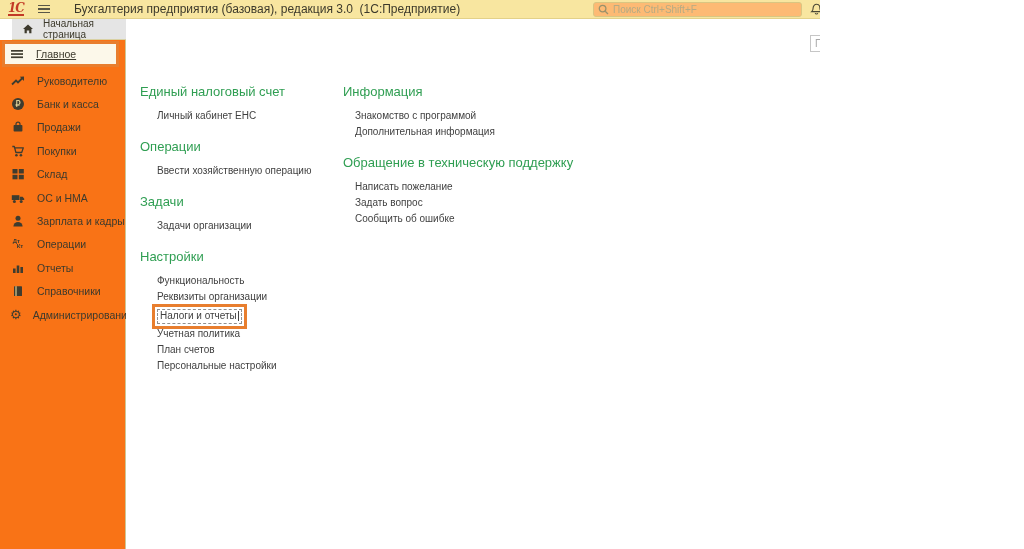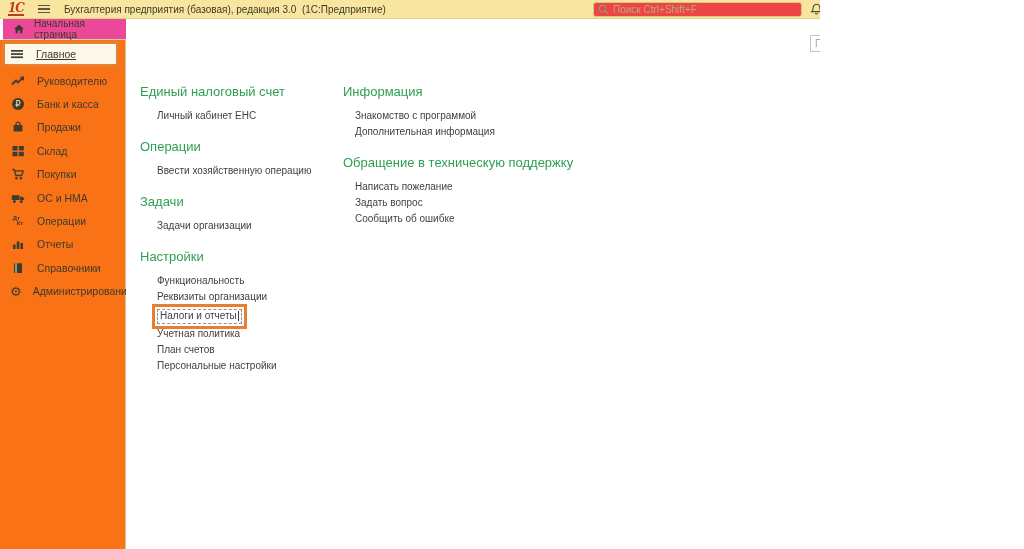--- a/index.html
+++ b/index.html
@@ -7,40 +7,40 @@
   body { font-family:"Liberation Sans", sans-serif; background:#fff; overflow:hidden; }
   .screen { position:relative; width:820px; height:549px; background:#fff; overflow:hidden; }
 
   
   .titlebar { position:absolute; top:0; left:0; width:1024px; height:19px;
     background:#f8e6a0; border-bottom:1px solid #e3d189; display:flex; align-items:center; }
   .logo { margin-left:8px; font-family:"DejaVu Serif", serif; font-style:italic; font-weight:bold;
     font-size:12px; color:#c23a26; letter-spacing:-1px; line-height:1; border-bottom:2px solid #c23a26; padding-bottom:0px;}
   .tb-burger { margin-left:14px; display:flex; flex-direction:column; gap:2px; cursor:pointer; }
   .tb-burger i { display:block; width:12px; height:1.5px; background:#5a5747; }
-  .tb-title { margin-left:14px; font-size:10px; color:#3c392b; white-space:pre; }
+  .tb-title { margin-left:24px; font-size:12px; color:#3c392b; white-space:pre; }
   .tb-search { position:absolute; left:593px; top:2px; width:209px; height:15px;
-    border:1px solid #d9c682; border-radius:3px; background:#ef4444; display:flex; align-items:center; padding:0 4px; }
+    border:1px solid #d9c682; border-radius:3px; background:#fdba74; display:flex; align-items:center; padding:0 4px; }
   .tb-search input { border:0; outline:0; background:transparent; font-size:10px; color:#3c392b; width:170px;
     font-family:"Liberation Sans", sans-serif; }
   .tb-search input::placeholder { color:#b5ab84; }
   .tb-ico { position:absolute; top:0; height:19px; display:flex; align-items:center; justify-content:center;
     color:#4a4735; cursor:pointer; }
   .glyph { font-family:"DejaVu Sans", sans-serif; line-height:1; }
   .user-role { position:absolute; left:910px; top:0; height:19px; display:flex; align-items:center;
     font-size:10px; color:#3c392b; cursor:pointer; }
   .svc { display:flex; flex-direction:column; align-items:center; gap:1px; }
   .svc i { display:block; width:11px; height:1.4px; background:#4a4735; }
   .svc .chev { font-size:7px; color:#4a4735; line-height:4px; }
   .win-min i { display:block; width:8px; height:1.5px; background:#55523f; }
   .win-rest i { display:block; width:8px; height:7px; border:1.3px solid #55523f; }
   .win-close { font-size:13px; color:#55523f; }
 
   
-  .tabbar { position:absolute; top:19px; left:3px; width:126px; height:21px; background:#ec4899;
+  .tabbar { position:absolute; top:19px; left:12px; width:126px; height:21px; background:#e5e5e5;
     border-right:1px solid #c9c092; border-bottom:1px solid #d9d1a4; display:flex; align-items:center; cursor:pointer; }
   .tabbar .home-ic { margin-left:10px; display:flex; }
   .tabbar .tab-label { margin-left:9px; font-size:10px; color:#3c392b; }
 
   
   .sidebar { position:absolute; top:40px; left:0; width:126px; height:509px; background:#f97316;
     border-right:1px solid #cfc694; }
   .side-sel { position:absolute; top:1px; left:2px; width:117px; height:26px;
     border:3px solid #e87e2e; background:#fcf8ea; display:flex; align-items:center; cursor:pointer; }
   .side-sel .ic { margin-left:5px; }
@@ -177,48 +177,57 @@
           <svg width="14" height="14" viewBox="0 0 14 14">
               <path d="M5 5.2 V4.2 a2 2 0 0 1 4 0 V5.2" fill="none" stroke="#3f3c2f" stroke-width="1.2"></path>
               <rect x="2.6" y="5" width="8.8" height="6.6" rx="0.8" fill="#3f3c2f"></rect>
             </svg>
         </span>
         <span class="lbl">Продажи</span>
       </div>
       <div class="side-item">
         <span class="ic">
           <svg width="14" height="14" viewBox="0 0 14 14">
+              <path d="M1.3 2.5 h2 l1.6 6 h5.8 l1.6-4.6 h-8.6" fill="none" stroke="#3f3c2f" stroke-width="1.3" stroke-linejoin="round"></path>
+              <circle cx="5.4" cy="11.3" r="1.3" fill="#3f3c2f"></circle>
+              <circle cx="9.9" cy="11.3" r="1.3" fill="#3f3c2f"></circle>
+            </svg>
+        </span>
+        <span class="lbl">Покупки</span>
+      </div>
+      <div class="side-item">
+        <span class="ic">
+          <svg width="14" height="14" viewBox="0 0 14 14">
               <rect x="1.5" y="2" width="5" height="4.5" fill="#3f3c2f"></rect>
               <rect x="7.8" y="2" width="5" height="4.5" fill="#3f3c2f"></rect>
               <rect x="1.5" y="7.8" width="5" height="4.5" fill="#3f3c2f"></rect>
               <rect x="7.8" y="7.8" width="5" height="4.5" fill="#3f3c2f"></rect>
             </svg>
         </span>
         <span class="lbl">Склад</span>
       </div>
       <div class="side-item">
         <span class="ic">
           <svg width="14" height="14" viewBox="0 0 14 14">
-              <path d="M1.3 2.5 h2 l1.6 6 h5.8 l1.6-4.6 h-8.6" fill="none" stroke="#3f3c2f" stroke-width="1.3" stroke-linejoin="round"></path>
-              <circle cx="5.4" cy="11.3" r="1.3" fill="#3f3c2f"></circle>
-              <circle cx="9.9" cy="11.3" r="1.3" fill="#3f3c2f"></circle>
-            </svg>
-        </span>
-        <span class="lbl">Покупки</span>
-      </div>
-      <div class="side-item">
-        <span class="ic">
-          <svg width="14" height="14" viewBox="0 0 14 14">
               <rect x="0.8" y="4.2" width="7.6" height="4.8" fill="#3f3c2f"></rect>
               <path d="M8.8 5.8 h2.8 l1.6 2 v1.2 h-4.4 z" fill="#3f3c2f"></path>
               <circle cx="3.4" cy="10.4" r="1.5" fill="#3f3c2f"></circle>
               <circle cx="10.2" cy="10.4" r="1.5" fill="#3f3c2f"></circle>
             </svg>
         </span>
         <span class="lbl">ОС и НМА</span>
+      </div>
+      <div class="side-item">
+        <span class="ic">
+          <svg width="14" height="14" viewBox="0 0 14 14">
+              <circle cx="7" cy="4.3" r="2.5" fill="#3f3c2f"></circle>
+              <path d="M2.4 12.6 a4.6 4.6 0 0 1 9.2 0 z" fill="#3f3c2f"></path>
+            </svg>
+        </span>
+        <span class="lbl">Зарплата и кадры</span>
       </div>
       <div class="side-item">
         <span class="ic">
           <span class="dtkt"><span>Дт</span><br><span style="margin-left:4px;">Кт</span></span>
         </span>
         <span class="lbl">Операции</span>
       </div>
       <div class="side-item">
         <span class="ic">
           <svg width="14" height="14" viewBox="0 0 14 14">

